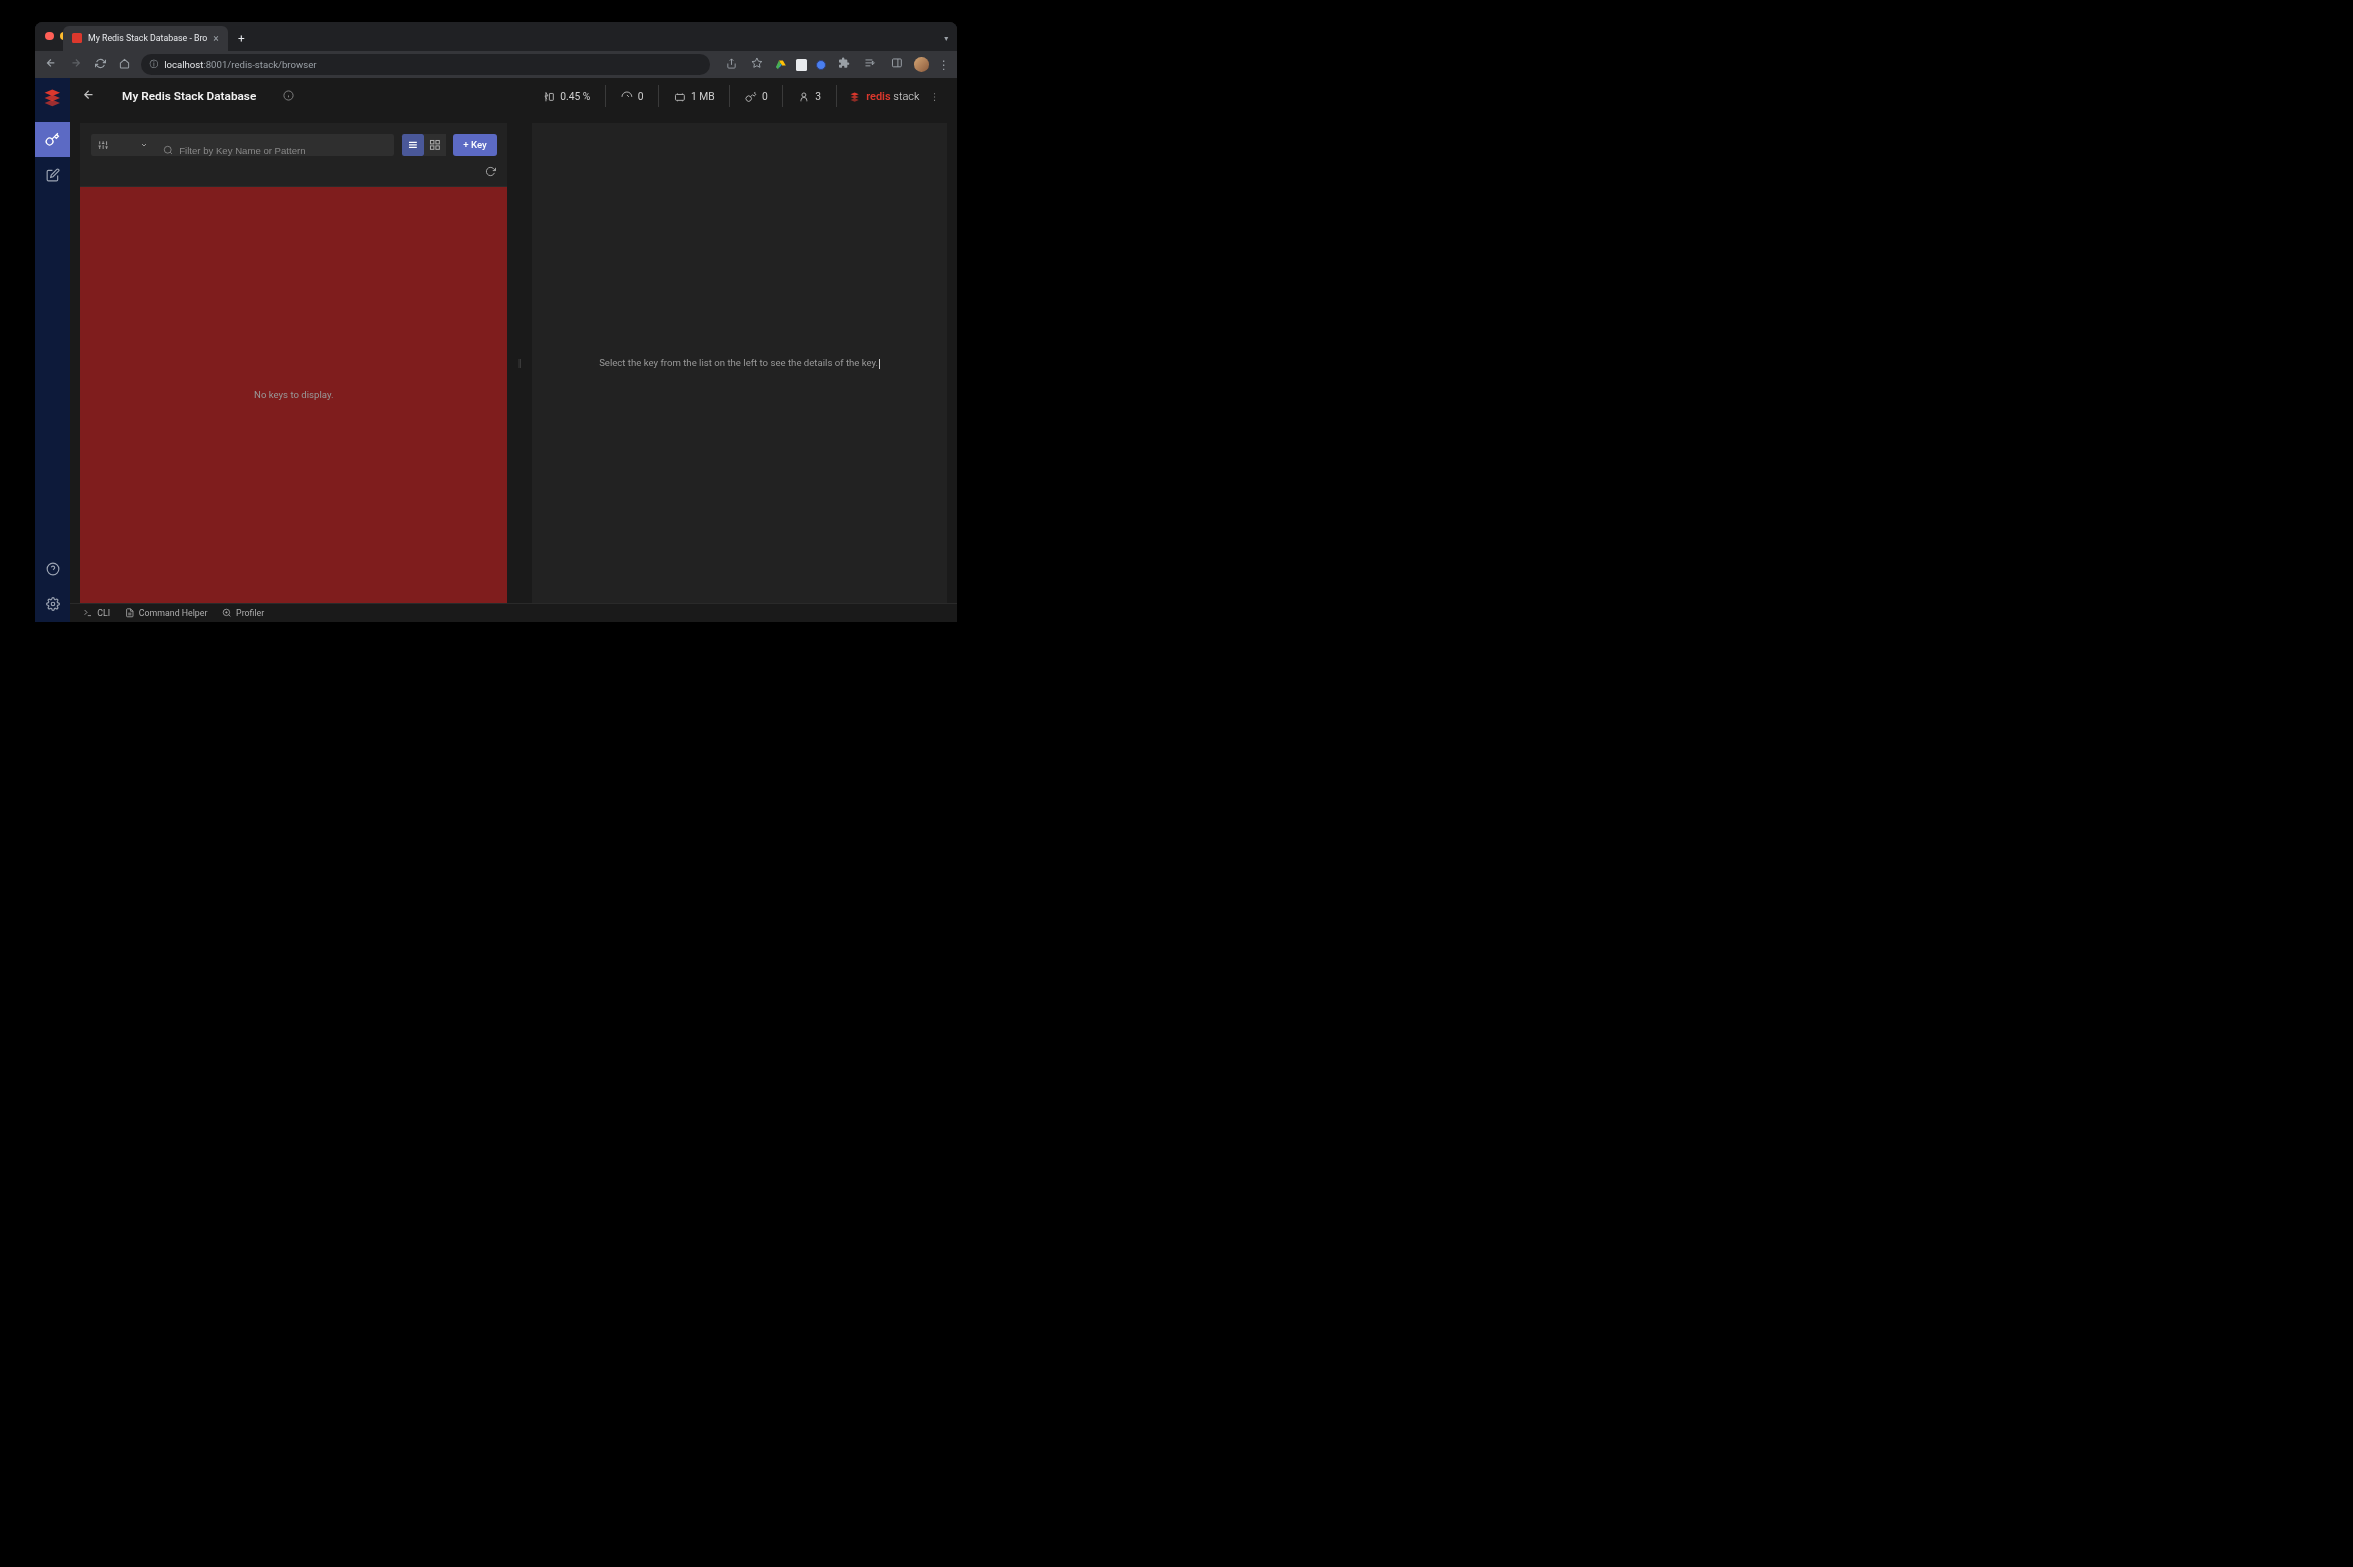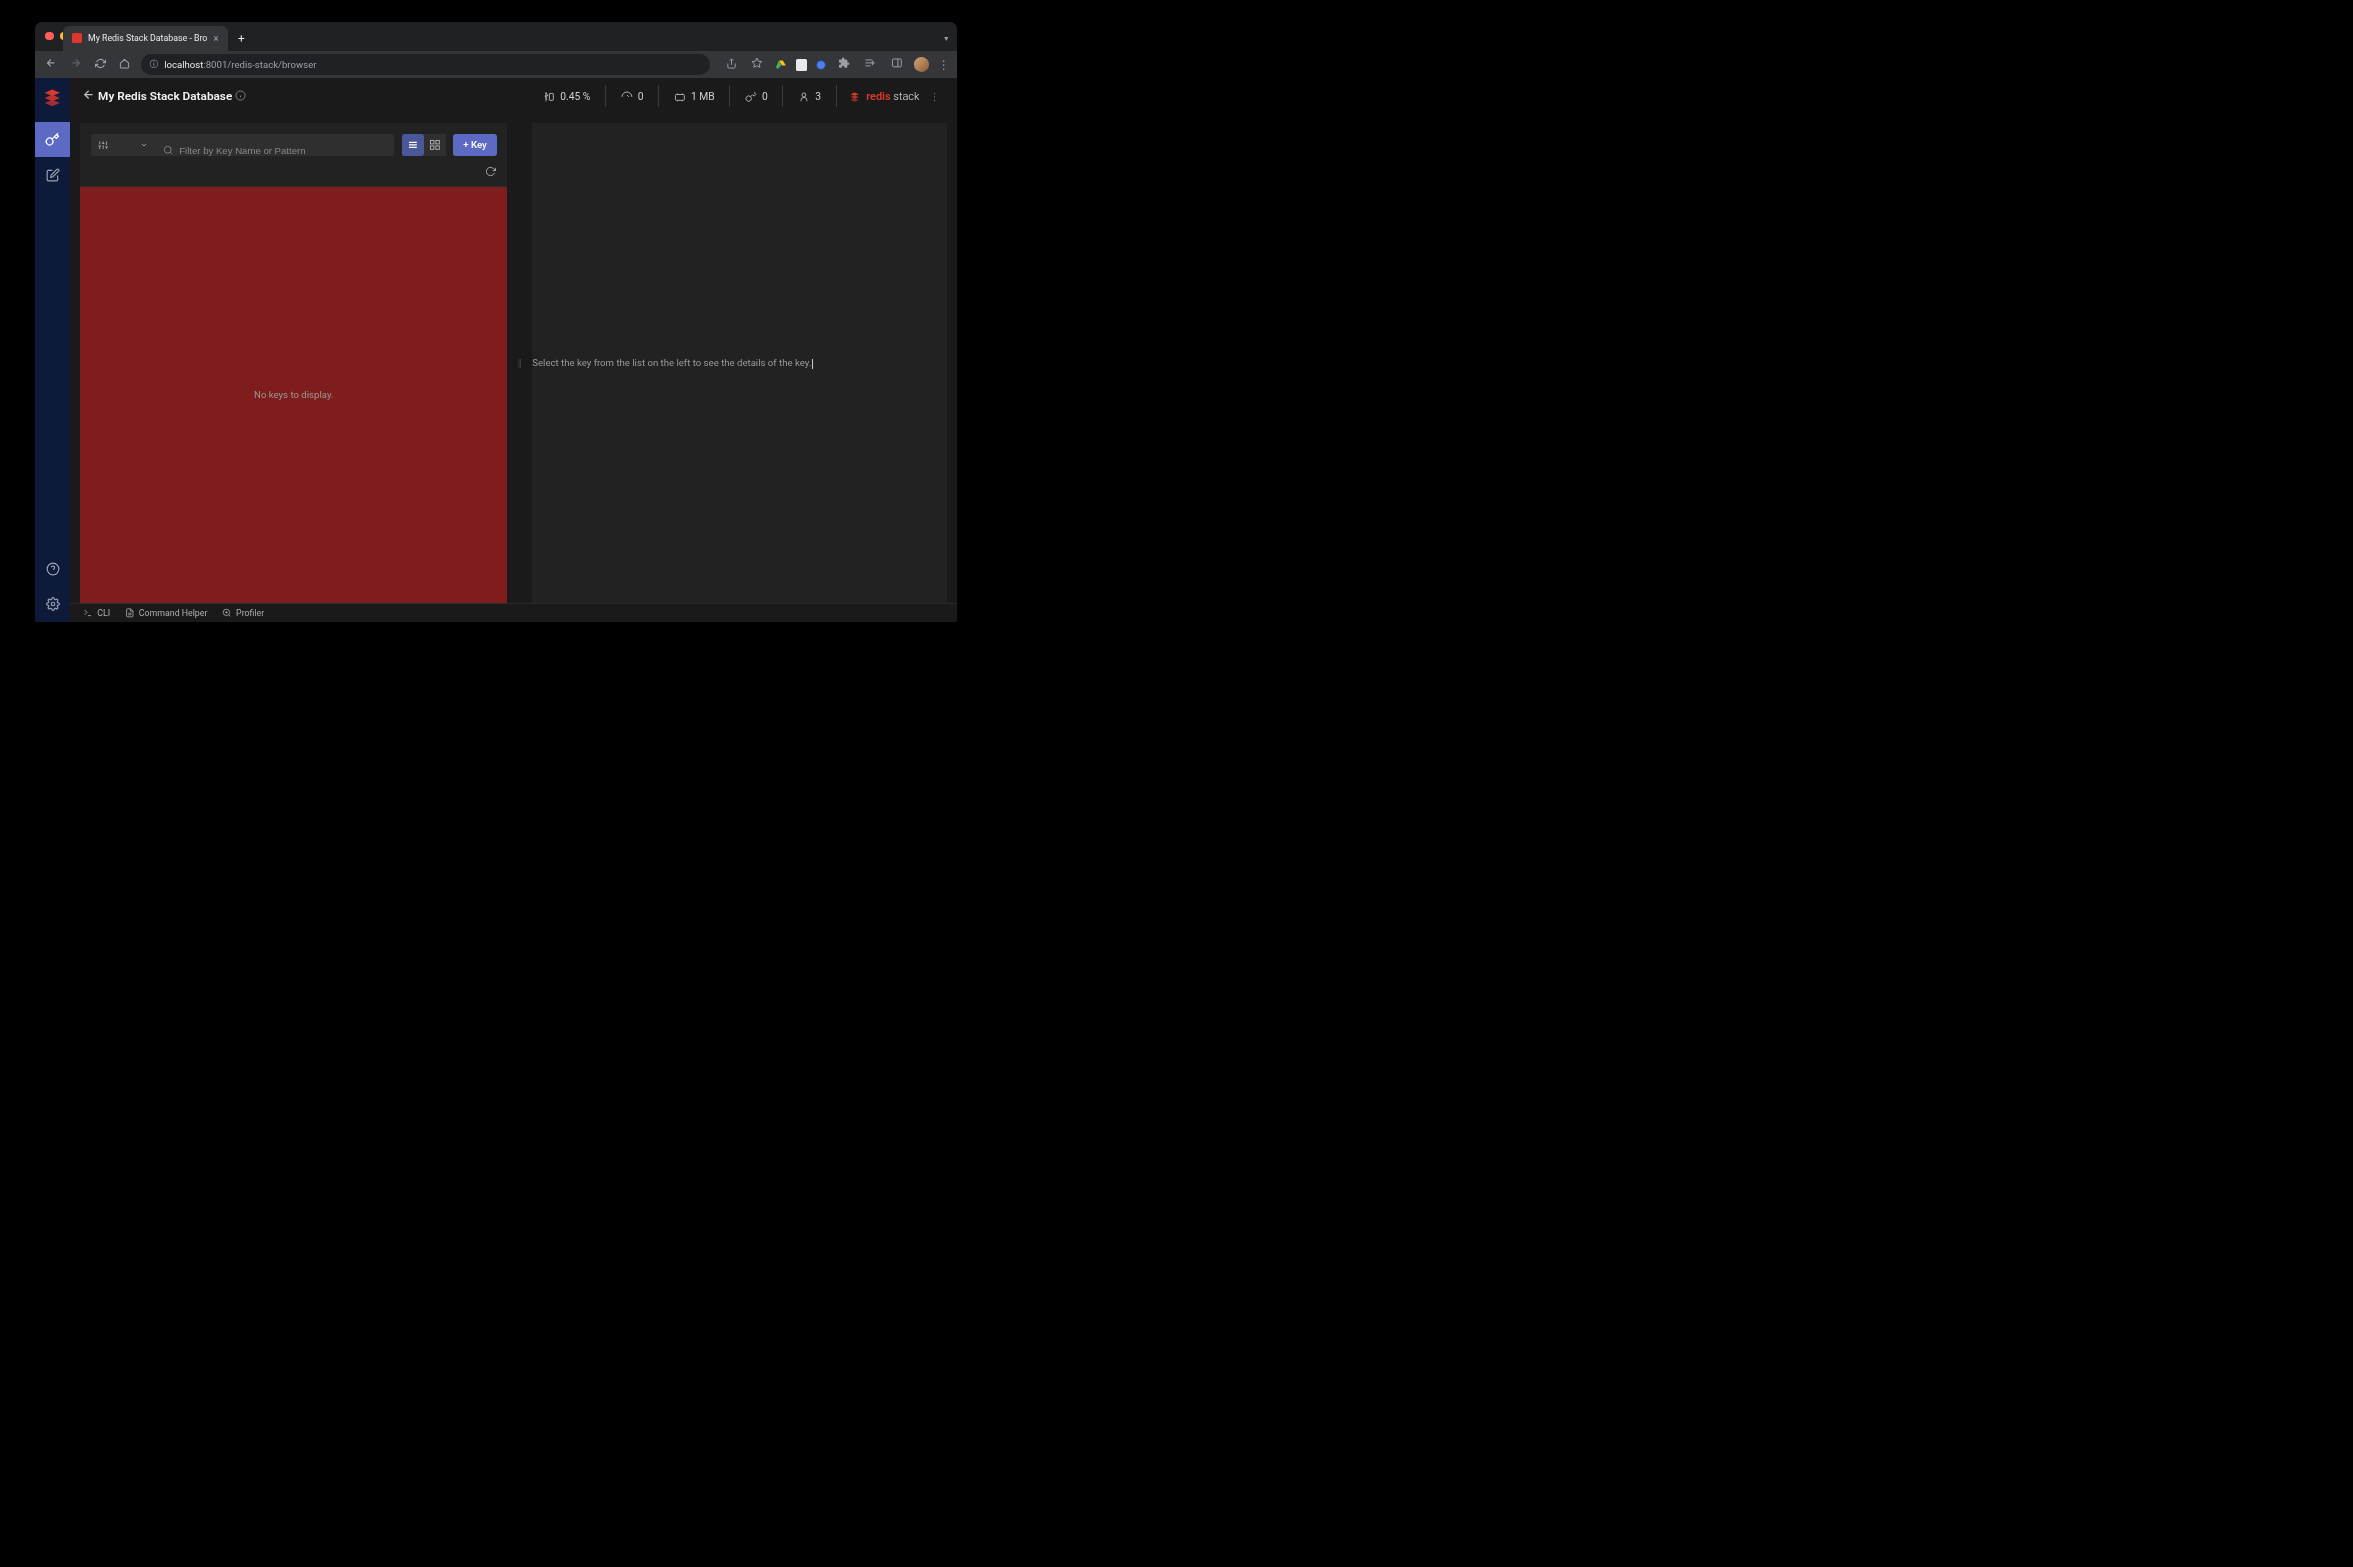--- a/index.html
+++ b/index.html
@@ -98,21 +98,21 @@
     }
     .sb-item.active { background: #5c6ac4; color: #fff; }
     .sb-spacer { flex: 1; }
 
     .content { flex: 1; display: flex; flex-direction: column; }
     .header {
       height: 38px; display: flex; align-items: center;
       background: #1a1a1a;
       padding: 0 11.8px;
       border-bottom: 0.7px solid #1a1a1a;
-      gap: 3px;
+      gap: 27px;
     }
     .hdr-back { color: #c0c0c0; cursor: pointer; font-size: 13.3px; }
     .hdr-title { color: #f2f2f2; font-size: 11.8px; font-weight: 600; }
     .hdr-info { color: #888; font-size: 9.6px; }
     .hdr-stats { margin-left: auto; display: flex; align-items: center; height: 100%; }
     .stat {
       display: flex; align-items: center; gap: 5.2px; color: #d0d0d0;
       padding: 0 14.7px; height: 22px;
       border-right: 0.7px solid #3a3a3a;
       font-size: 10.3px;
@@ -164,21 +164,21 @@
     .refreshbar span { cursor: pointer; }
     .empty-list {
       flex: 1; display: flex; align-items: center; justify-content: center;
       color: #999; background: #7f1d1d; margin-top: -0.7px;
     }
 
     .divider-handle { display: flex; align-items: center; justify-content: center; width: 4.4px; color: #555; font-size: 7.4px; cursor: col-resize; }
 
     .right-pane {
       flex: 1; background: #222;
-      display: flex; align-items: center; 
+      display: flex; align-items: center; justify-content: center;
       color: #999;
     }
     .right-pane .cursor { border-right: 0.7px solid #ccc; display: inline-block; height: 10.3px; vertical-align: middle; margin-left: 0.7px; }
 
     .bottombar {
       height: 19px; background: #1a1a1a;
       display: flex; align-items: center; gap: 14.7px;
       padding: 0 13.3px;
       color: #aeaeae; font-size: 8.8px;
       border-top: 0.7px solid #2a2a2a;

